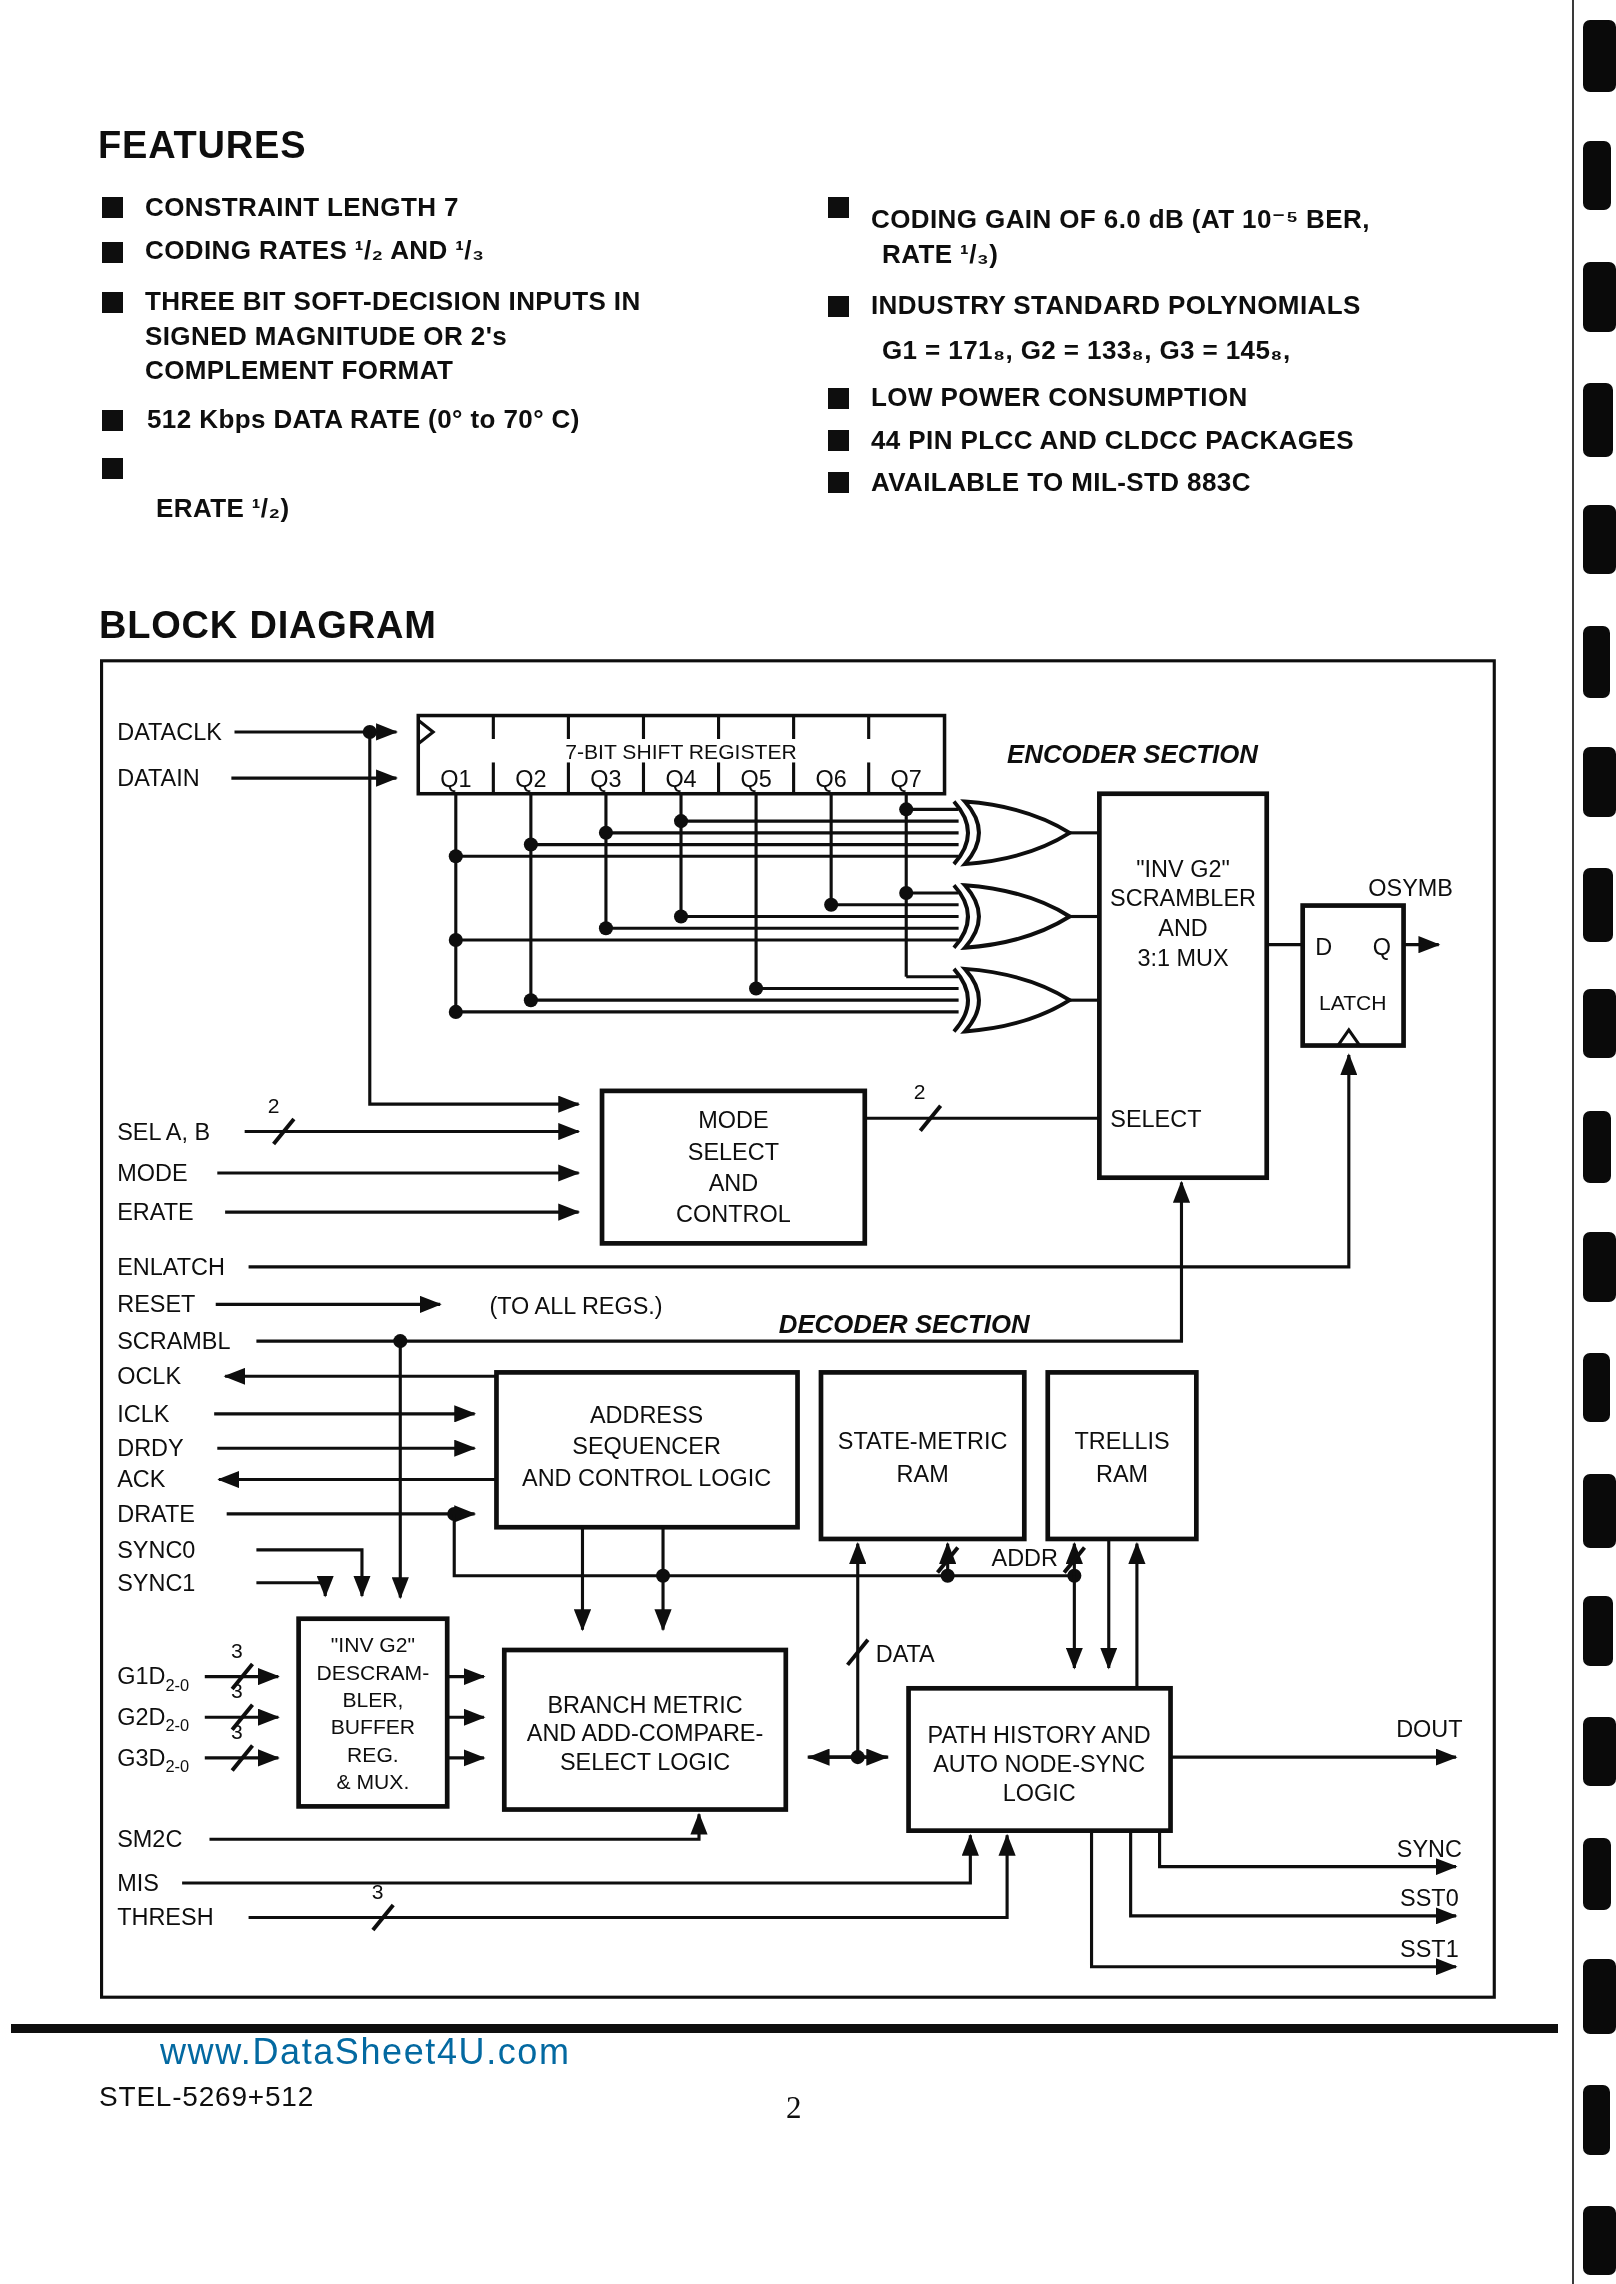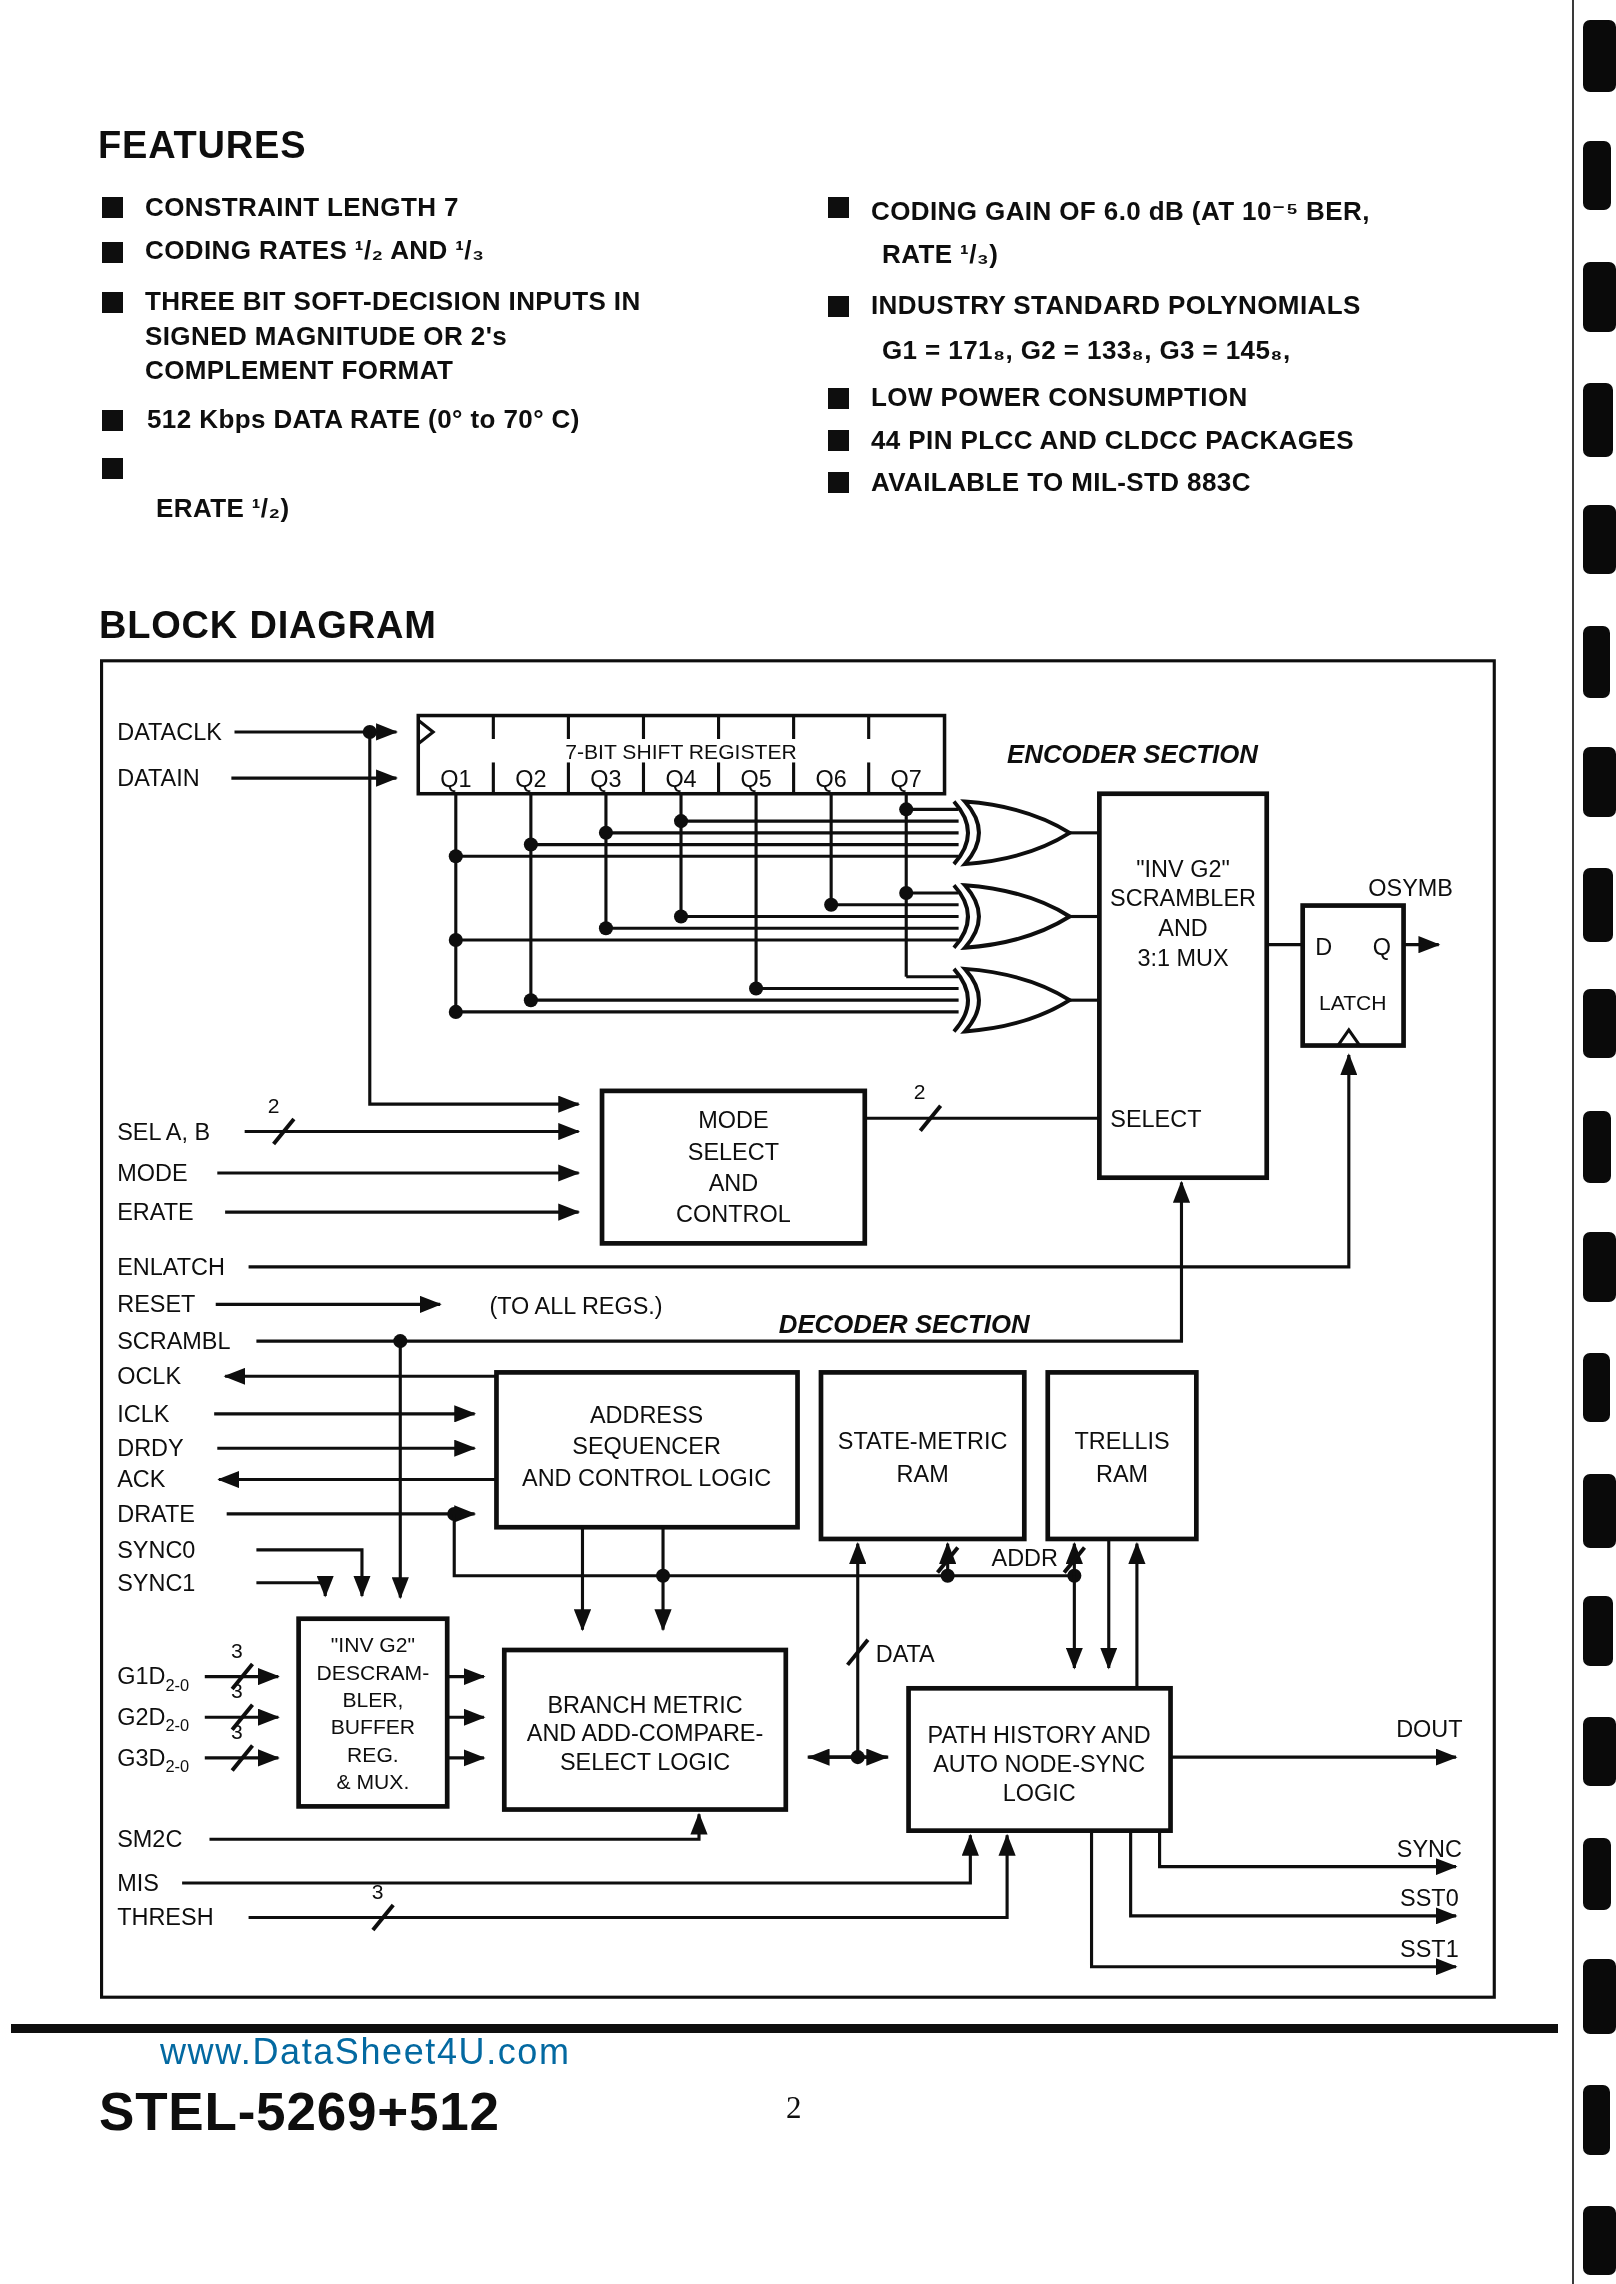--- a/index.html
+++ b/index.html
@@ -18,21 +18,21 @@
   .garc{stroke:#0e0e0e;stroke-width:5;fill:none;}
   .dot{fill:#0e0e0e;stroke:none;}
   .sl{stroke:#0e0e0e;stroke-width:5;}
   text{fill:#0e0e0e;font-family:"Liberation Sans","DejaVu Sans",sans-serif;font-size:30px;}
   .sec{font-size:33px;font-weight:bold;font-style:italic;}
   .ss{font-size:21px;}
   .small{font-size:27px;}
   
   .rule{position:absolute;left:11px;top:2024px;width:1547px;height:9.4px;background:#0e0e0e;}
   .wm{position:absolute;left:160px;top:2031px;font-size:36px;color:#0369a1;letter-spacing:1.6px;}
-  .part{position:absolute;left:99px;top:2081px;font-size:53px;font-weight:bold;letter-spacing:0.8px;}
+  .part{position:absolute;left:99px;top:2081px;font-size:28px;font-weight:normal;letter-spacing:0.8px;}
   .pageno{position:absolute;left:786px;top:2090px;font-size:31px;font-family:"Liberation Serif","DejaVu Serif",serif;}
   .edge{position:absolute;left:1572px;top:0;width:2.3px;height:2284px;background:#3a3a3a;}
   .bmark{position:absolute;left:1583px;width:33px;background:#0a0a0a;border-radius:7px;}
 </style>
 </head>
 <body>
 
 <div id="page">
 
   <div class="h1" style="left:98px;top:124px">FEATURES</div>
@@ -44,21 +44,21 @@
   <div class="blt" style="left:102px;top:292px"></div>
   <div class="fline" style="left:145px;top:286px">THREE BIT SOFT-DECISION INPUTS IN</div>
   <div class="fline" style="left:145px;top:321px">SIGNED MAGNITUDE OR 2's</div>
   <div class="fline" style="left:145px;top:355px">COMPLEMENT FORMAT</div>
   <div class="blt" style="left:102px;top:410px"></div>
   <div class="fline" style="left:147px;top:404px">512 Kbps DATA RATE (0° to 70° C)</div>
   <div class="blt" style="left:102px;top:458px"></div>
   <div class="fline" style="left:156px;top:493px">ERATE ¹/₂)</div>
 
   <div class="blt" style="left:828px;top:197px"></div>
-  <div class="fline" style="left:871px;top:196px">CODING GAIN OF 6.0 dB (AT 10⁻⁵ BER,</div>
+  <div class="fline" style="left:871px;top:204px">CODING GAIN OF 6.0 dB (AT 10⁻⁵ BER,</div>
   <div class="fline" style="left:882px;top:239px">RATE ¹/₃)</div>
   <div class="blt" style="left:828px;top:296px"></div>
   <div class="fline" style="left:871px;top:290px">INDUSTRY STANDARD POLYNOMIALS</div>
   <div class="fline" style="left:882px;top:335px">G1 = 171₈, G2 = 133₈, G3 = 145₈,</div>
   <div class="blt" style="left:828px;top:388px"></div>
   <div class="fline" style="left:871px;top:382px">LOW POWER CONSUMPTION</div>
   <div class="blt" style="left:828px;top:430px"></div>
   <div class="fline" style="left:871px;top:425px">44 PIN PLCC AND CLDCC PACKAGES</div>
   <div class="blt" style="left:828px;top:472px"></div>
   <div class="fline" style="left:871px;top:467px">AVAILABLE TO MIL-STD 883C</div>

